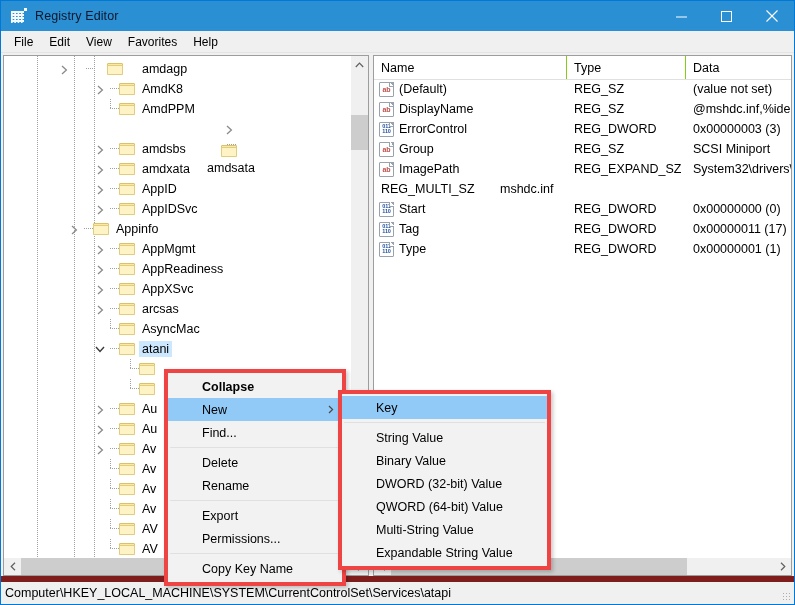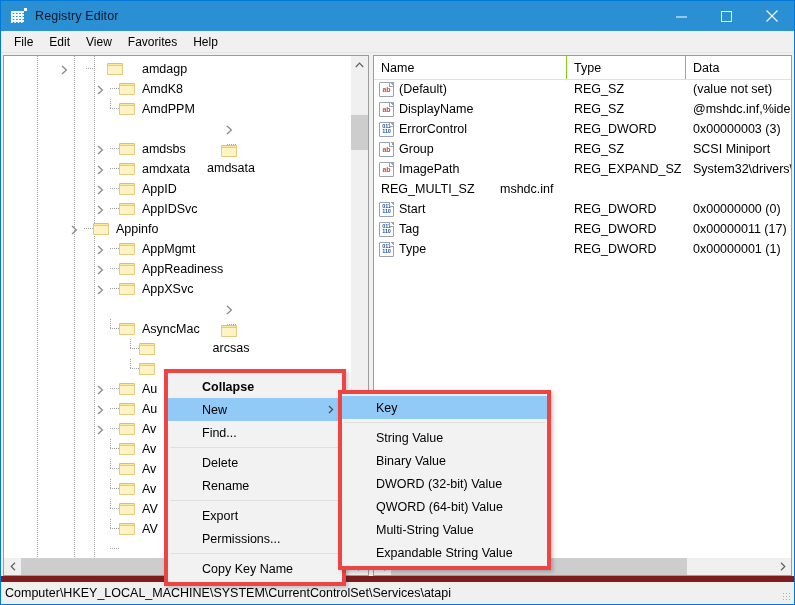--- a/index.html
+++ b/index.html
@@ -433,41 +433,54 @@
                   <polyline points="1,1 5.4,5 1,9" fill="none" stroke="#8a8a8a" stroke-width="1.3"></polyline>
                 </svg>
               </div>
               <div class="dotlink"></div>
               <div class="folder">
                 <div class="f-back"></div>
                 <div class="f-front"></div>
               </div>
               <span class="tlabel">AppXSvc</span>
             </div>
-            <div class="trow" style="padding-left: 90px; flex-direction: column;">
+            <div class="trow" style="padding-left: 90px;">
               <div class="chev">
                 <svg width="7" height="10" viewBox="0 0 7 10">
                   <polyline points="1,1 5.4,5 1,9" fill="none" stroke="#8a8a8a" stroke-width="1.3"></polyline>
                 </svg>
               </div>
               <div class="dotlink"></div>
               <div class="folder">
                 <div class="f-back"></div>
                 <div class="f-front"></div>
               </div>
               <span class="tlabel">arcsas</span>
             </div>
             <div class="trow" style="padding-left: 90px;">
               <div class="chev"></div>
               <div class="dotlink elbow"></div>
               <div class="folder">
                 <div class="f-back"></div>
                 <div class="f-front"></div>
               </div>
               <span class="tlabel">AsyncMac</span>
+            </div>
+            <div class="trow selected" style="padding-left: 90px;">
+              <div class="chev">
+                <svg width="10" height="7" viewBox="0 0 10 7" style="left:1px;top:7px">
+                  <polyline points="1,1 5,5.4 9,1" fill="none" stroke="#3a3a3a" stroke-width="1.4"></polyline>
+                </svg>
+              </div>
+              <div class="dotlink"></div>
+              <div class="folder">
+                <div class="f-back"></div>
+                <div class="f-front"></div>
+              </div>
+              <span class="tlabel">atani</span>
             </div>
             <div class="trow" style="padding-left: 110px;">
               <div class="chev"></div>
               <div class="dotlink elbow"></div>
               <div class="folder">
                 <div class="f-back"></div>
                 <div class="f-front"></div>
               </div>
               <span class="tlabel"></span>
             </div>

